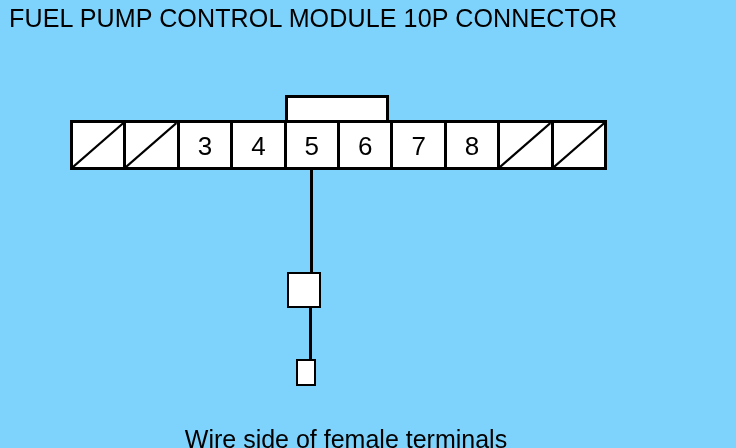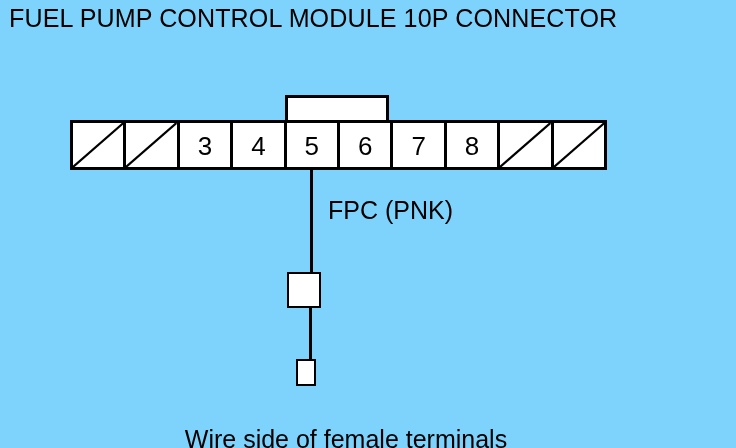--- a/index.html
+++ b/index.html
@@ -238,21 +238,20 @@
           <svg viewBox="0 0 54 44" preserveAspectRatio="none">
             <line x1="0" y1="44" x2="54" y2="0" stroke="#000" stroke-width="2.2"></line>
           </svg>
         </span>
       </div>
 
     </div>
 
     <div id="wire-lead"></div>
 
-    <div id="wire-label">FPC (PNK)</div>
 
     <div id="terminal-large"></div>
     <div id="terminal-link"></div>
     <div id="terminal-small"></div>
 
   </div>
 
   <div id="diagram-caption">Wire side of female terminals</div>
 
 </div>

